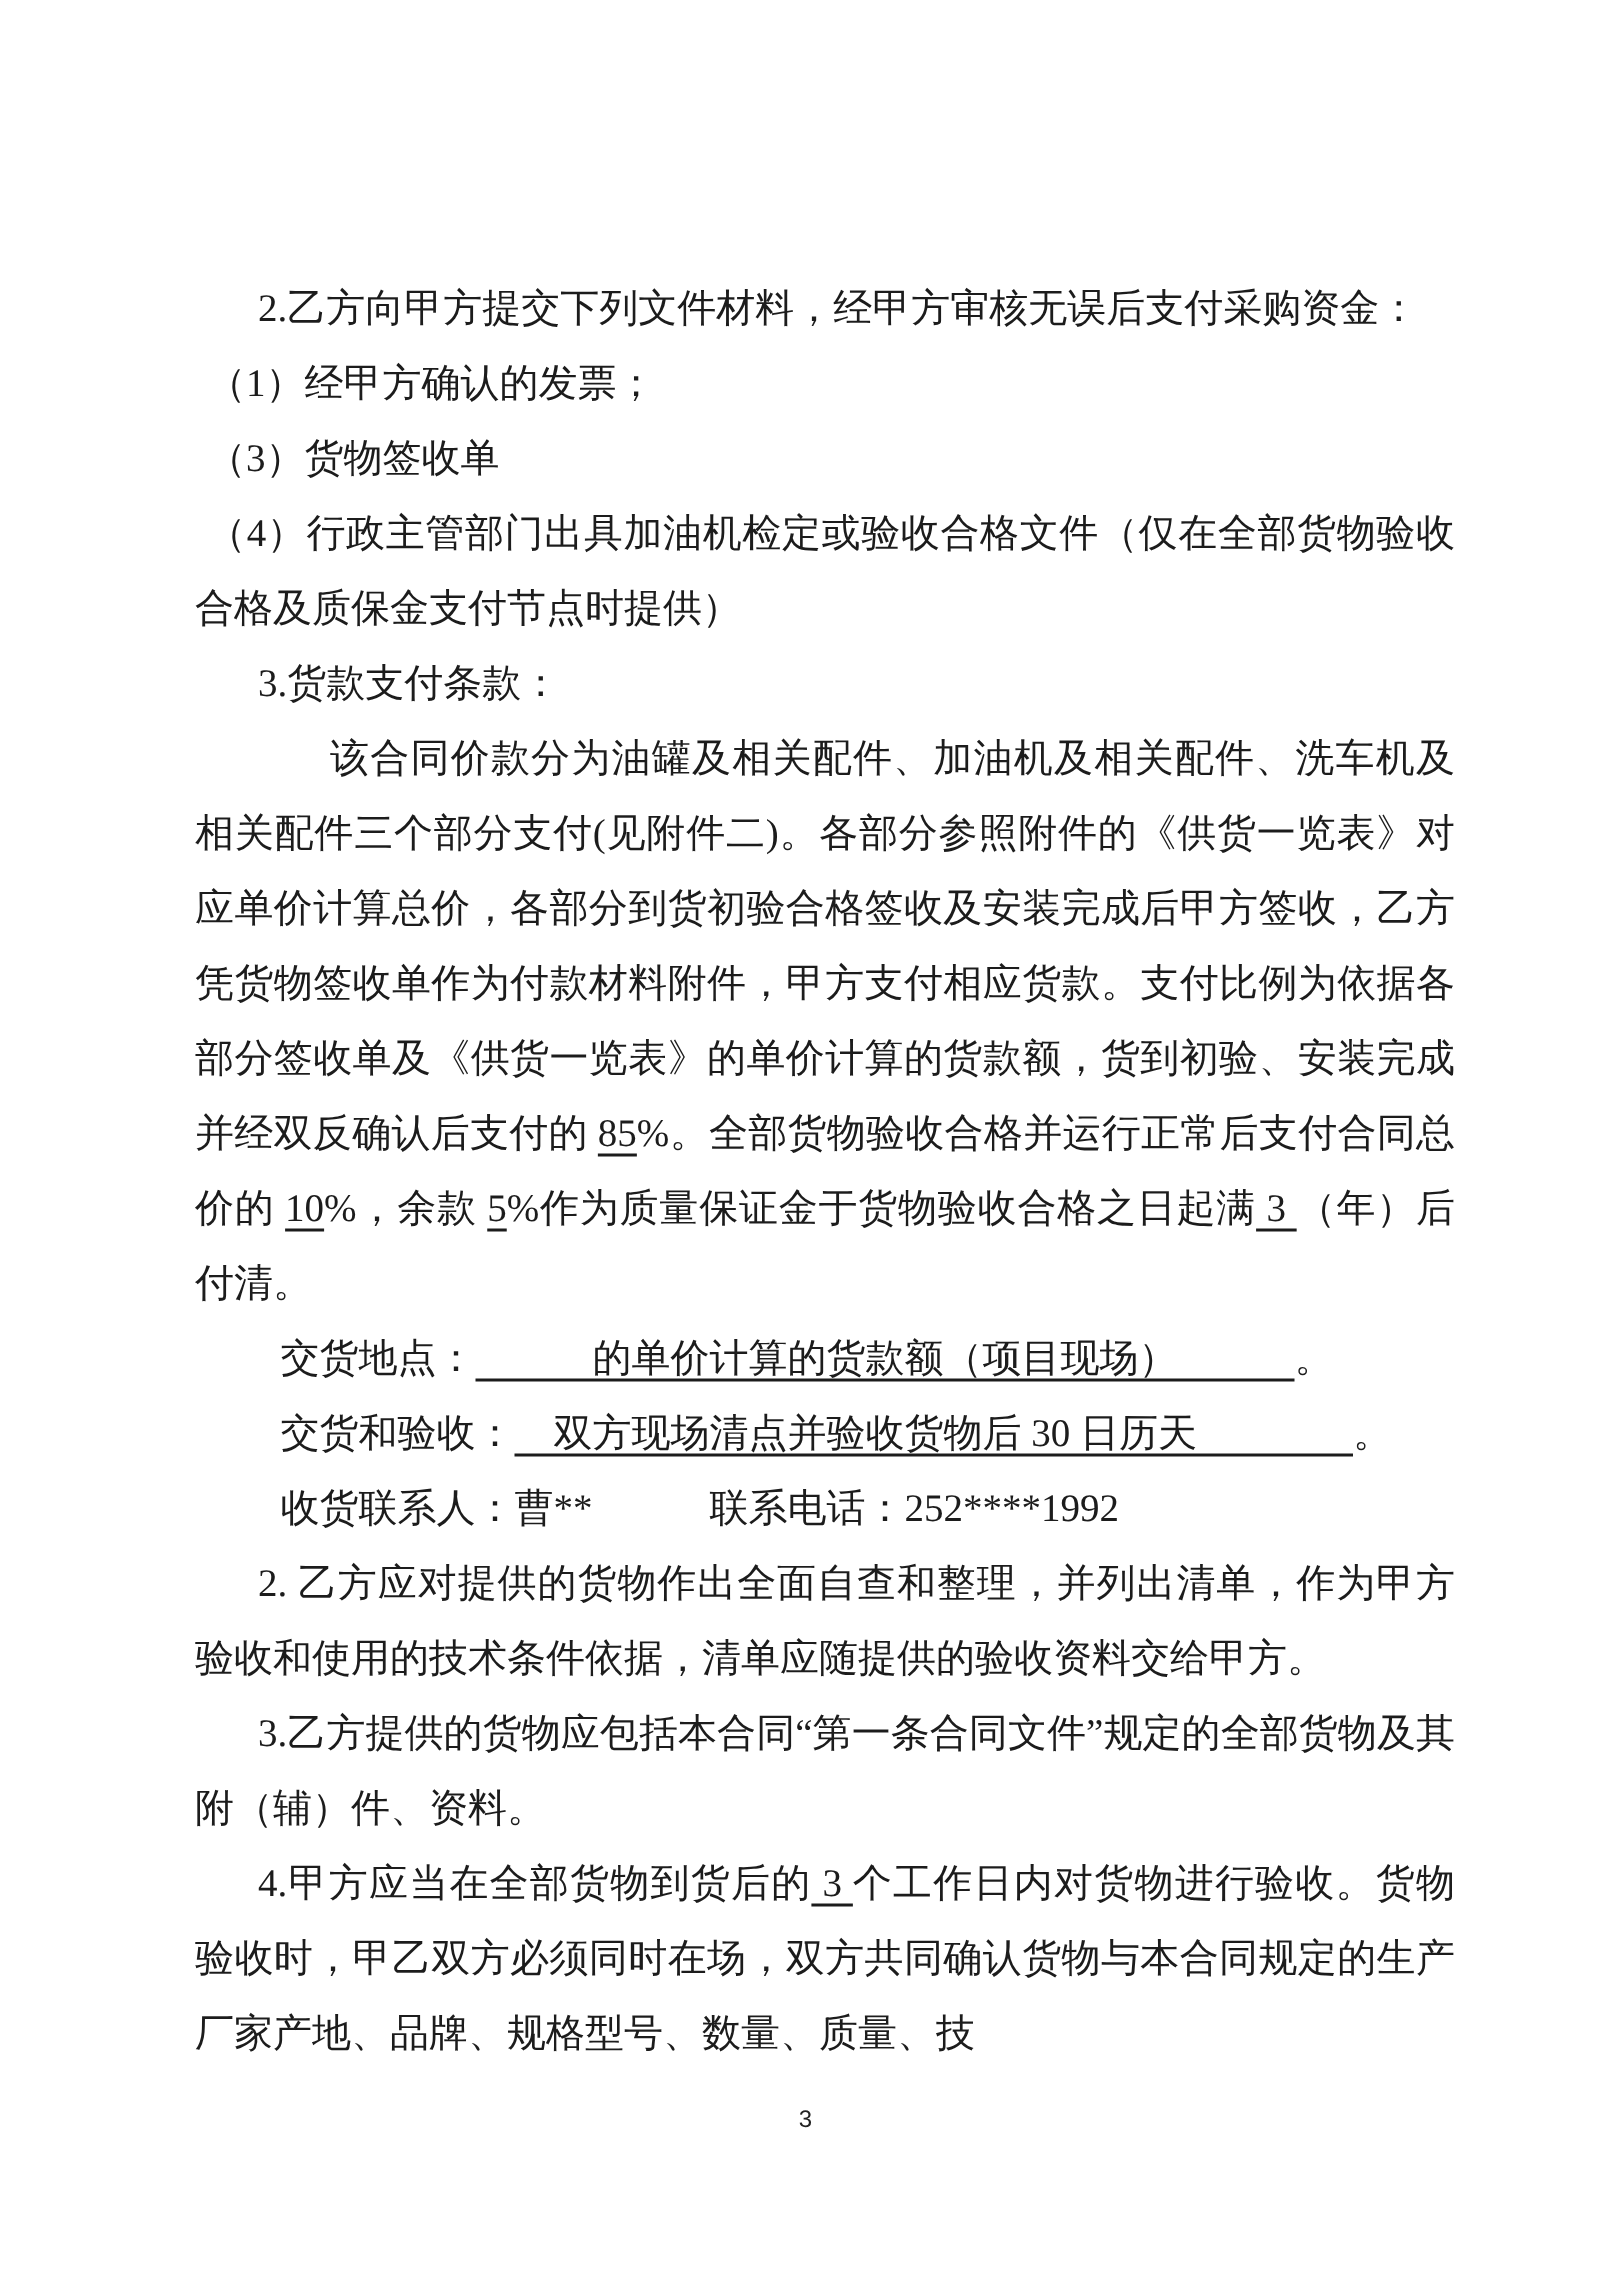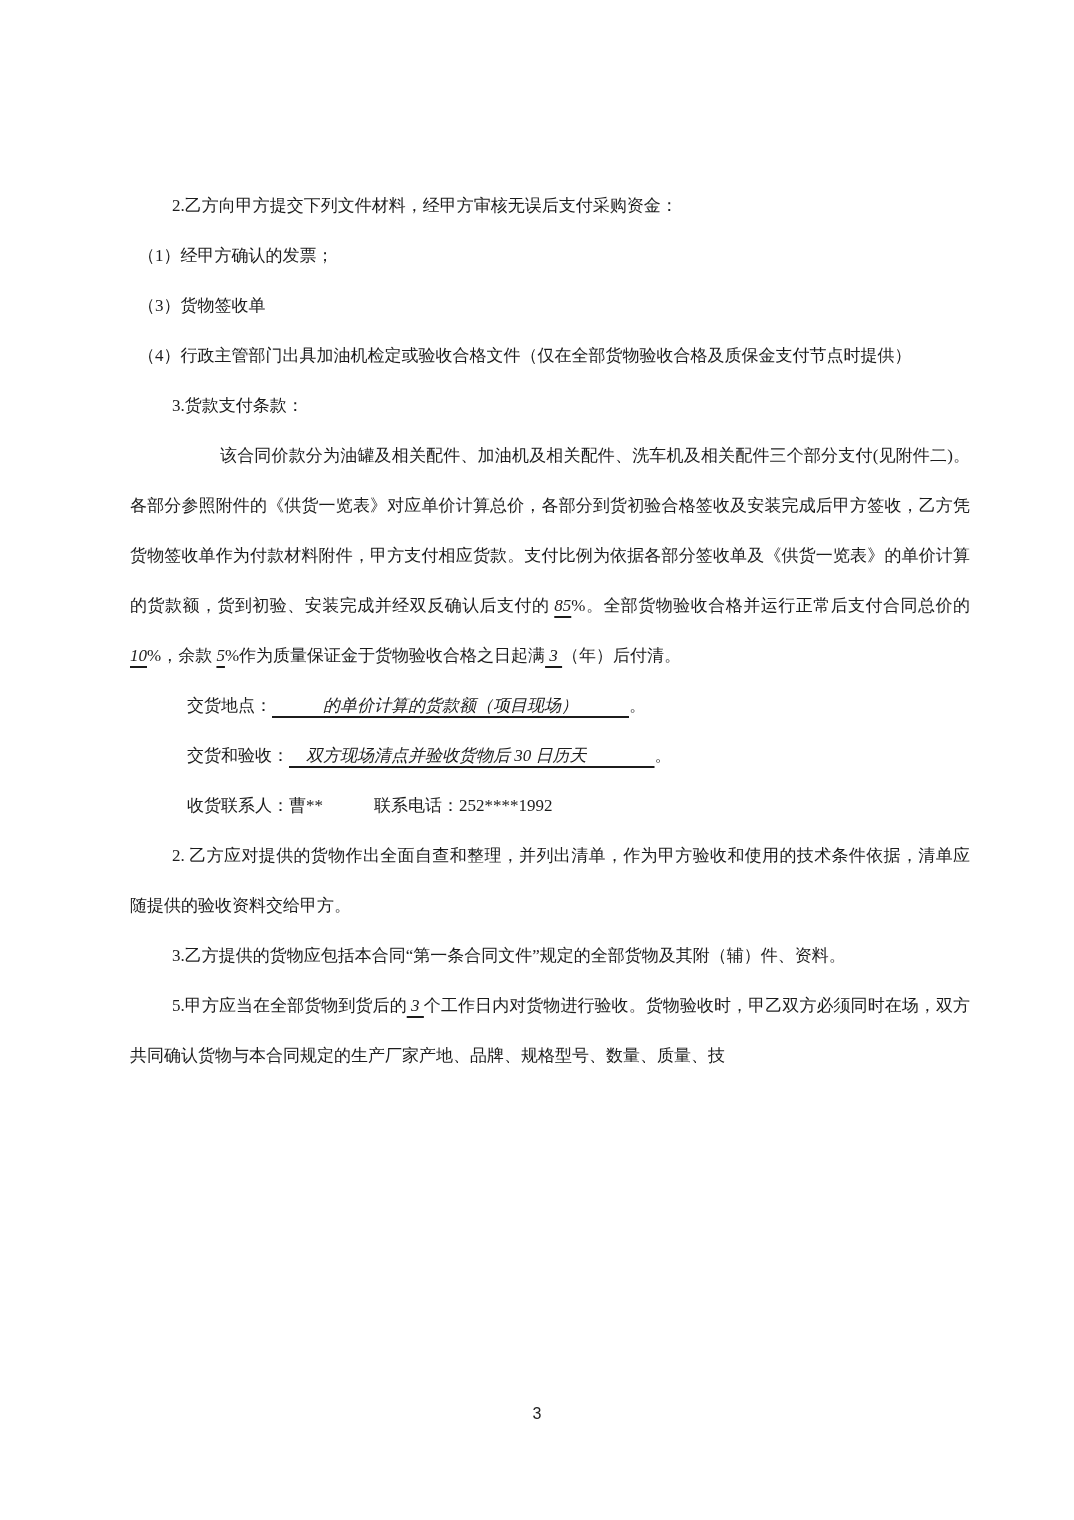--- a/index.html
+++ b/index.html
@@ -15,35 +15,34 @@
     position: absolute;
     inset: 0;
     background: #ffffff;
     overflow: hidden;
   }
   .content {
     position: absolute;
     left: 130px;
     top: 181px;
     width: 840px;
-    font-size: 17px;
+    font-size: 26px;
     line-height: 50px;
     text-align: justify;
   }
   .content p { margin: 0; }
   .ind2 { text-indent: 42px; }      
   .ind3 { text-indent: 57px; }      
   .ind6 { text-indent: 90px; }      
   .ind-item { text-indent: 8px; }   
   .bold { font-weight: bold; }
   .u {
     text-decoration: underline;
     text-decoration-thickness: 1.5px;
     text-underline-offset: 5px;
-    font-style: italic;
   }
   .page-number {
     position: absolute;
     top: 1405px;
     left: 0;
     width: 100%;
     text-align: center;
     font-family: "Liberation Sans", "DejaVu Sans", sans-serif;
     font-size: 16px;
     color: #222222;
@@ -70,18 +69,18 @@
     <p class="ind3"><span>交货地点：</span><span class="u">　　　的单价计算的货款额（项目现场）　　　</span><span>。</span></p>
 
     <p class="ind3"><span>交货和验收：</span><span class="u">　双方现场清点并验收货物后 30 日历天　　　　</span><span>。</span></p>
 
     <p class="ind3">收货联系人：曹**　　　联系电话：252****1992</p>
 
     <p class="ind2">2. 乙方应对提供的货物作出全面自查和整理，并列出清单，作为甲方验收和使用的技术条件依据，清单应随提供的验收资料交给甲方。</p>
 
     <p class="ind2">3.乙方提供的货物应包括本合同“第一条合同文件”规定的全部货物及其附（辅）件、资料。</p>
 
-    <p class="ind2"><span>5.甲方应当在全部货物到货后的</span><span class="u"> 3 </span><span>个工作日内对货物进行验收。货物验收时，甲乙双方必须同时在场，双方共同确认货物与本合同规定的生产厂家产地、品牌、规格型号、数量、质量、技</span></p>
+    <p class="ind2"><span>4.甲方应当在全部货物到货后的</span><span class="u"> 3 </span><span>个工作日内对货物进行验收。货物验收时，甲乙双方必须同时在场，双方共同确认货物与本合同规定的生产厂家产地、品牌、规格型号、数量、质量、技</span></p>
 
   </main>
 
   <div class="page-number">3</div>
 </div>
 
 </body></html>

